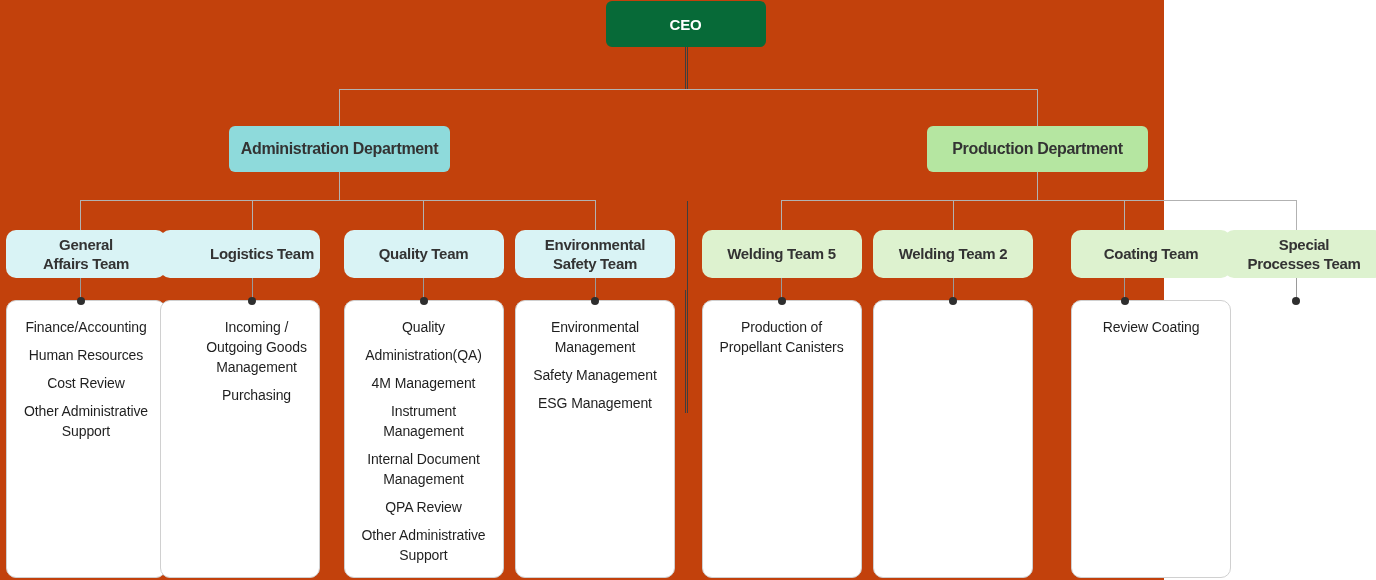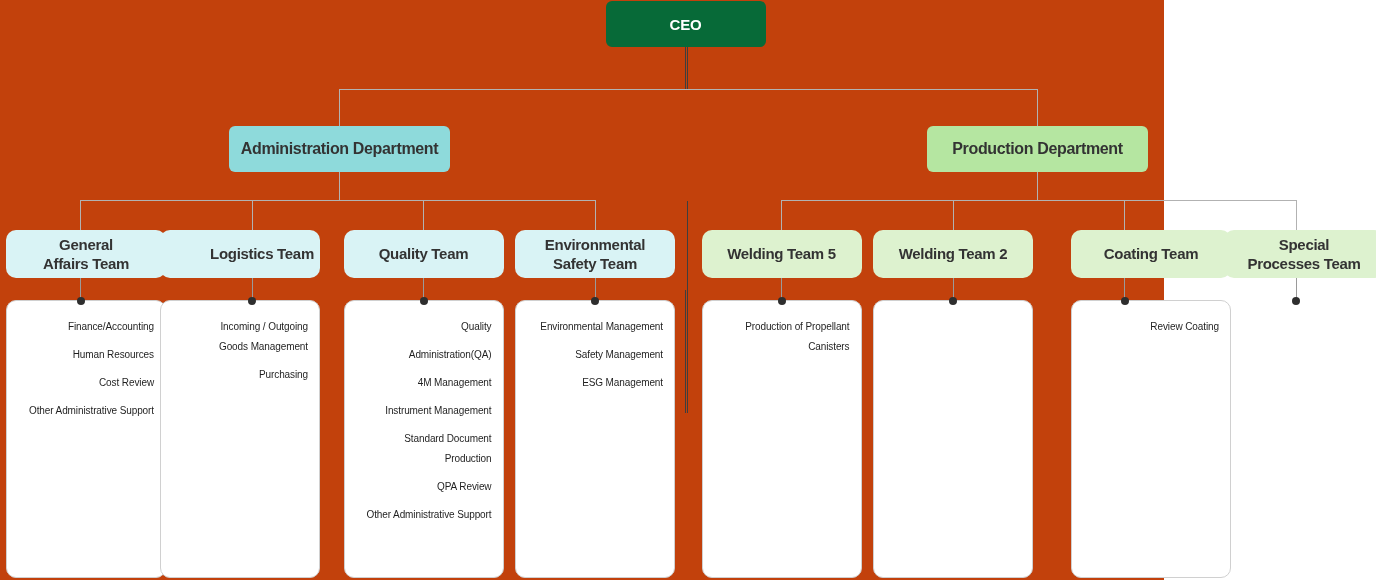--- a/index.html
+++ b/index.html
@@ -34,22 +34,22 @@
   }
   .team.admin{background:var(--admin-team-bg);}
   .team.prod{background:var(--prod-team-bg);}
   .card{
     position:absolute;top:299.5px;width:160px;height:278px;box-sizing:border-box;
     background:#ffffff;border:1px solid var(--card-border);border-radius:10px;
     padding:16px 11px 0 11px;
   }
   .card ul{list-style:none;margin:0;padding:0;}
   .card li{
-    font-size:10px;line-height:20px;letter-spacing:-0.1px;
-    color:var(--text-item);text-align:right;margin:0 0 8px 0;
+    font-size:14px;line-height:20px;letter-spacing:-0.1px;
+    color:var(--text-item);text-align:center;margin:0 0 8px 0;
   }
   .dot{
     position:absolute;top:296.5px;width:8px;height:8px;border-radius:50%;
     background:var(--dot);z-index:3;
   }
   
   .c0{left:6px;} .c1{left:160px;padding-left:44px;} .c2{left:343.5px;} .c3{left:515px;}
   .c4{left:701.5px;} .c5{left:873px;} .c6{left:1071px;} .c7{left:1216px;margin-left:8px;}
 </style>
 </head>
@@ -152,21 +152,21 @@
       <li>Incoming / Outgoing Goods Management</li>
       <li>Purchasing</li>
     </ul>
   </div>
   <div class="card c2">
     <ul>
       <li>Quality</li>
       <li>Administration(QA)</li>
       <li>4M Management</li>
       <li>Instrument Management</li>
-      <li>Standard Document Production</li>
+      <li>Internal Document Management</li>
       <li>QPA Review</li>
       <li>Other Administrative Support</li>
     </ul>
   </div>
   <div class="card c3">
     <ul>
       <li>Environmental Management</li>
       <li>Safety Management</li>
       <li>ESG Management</li>
     </ul>

